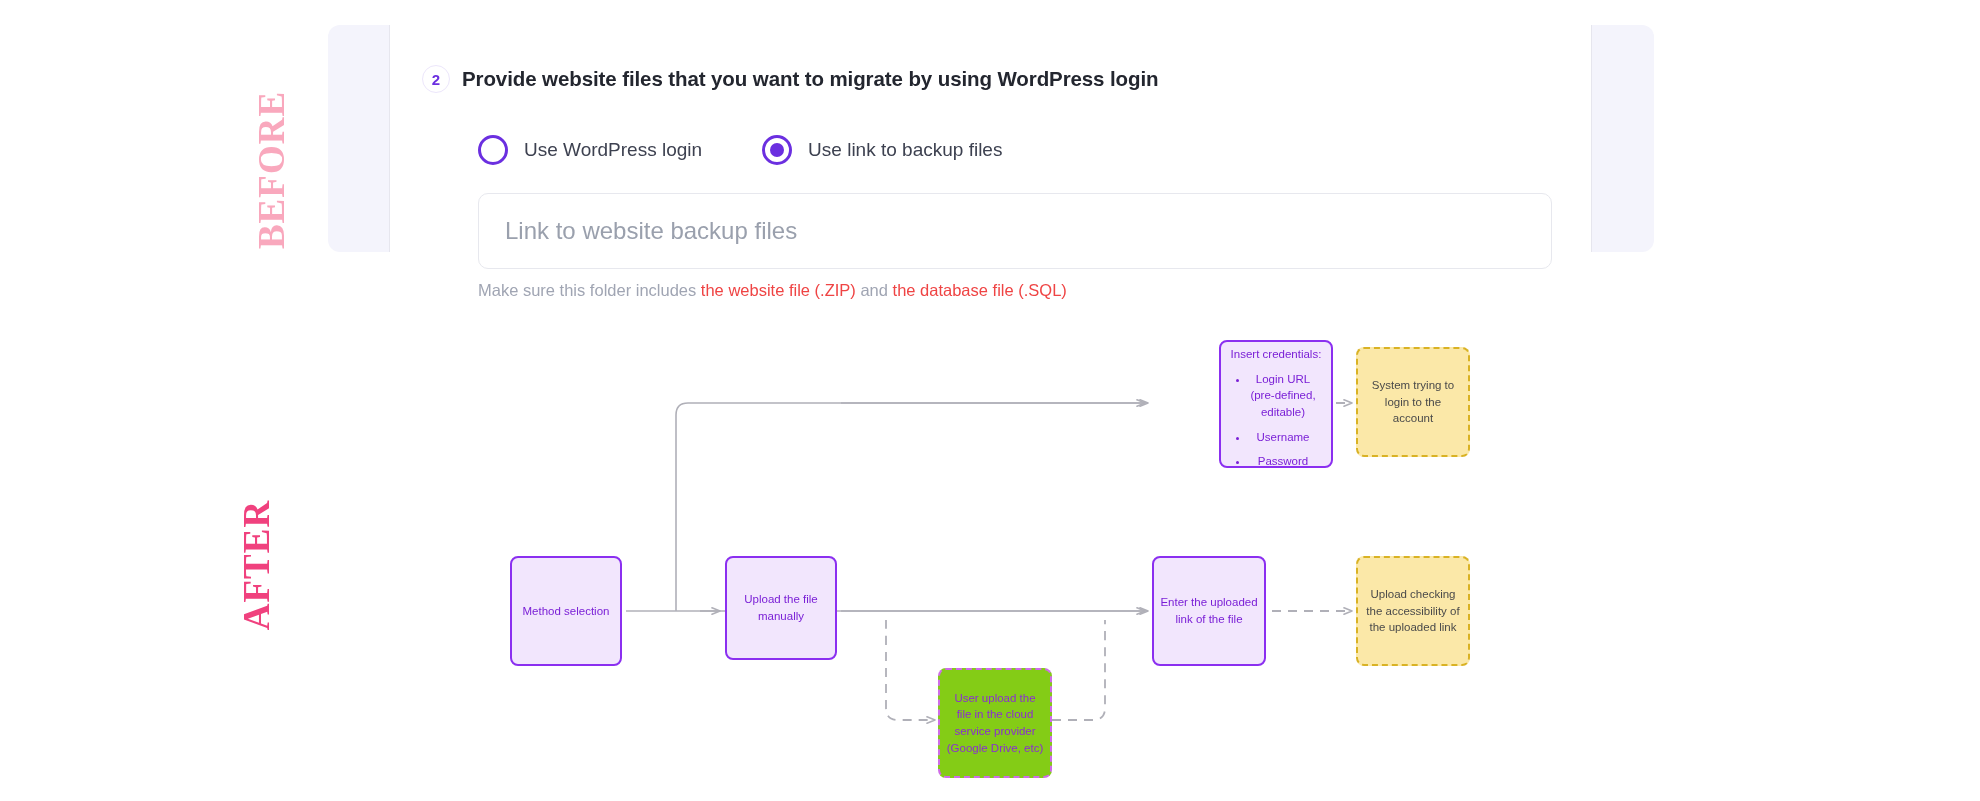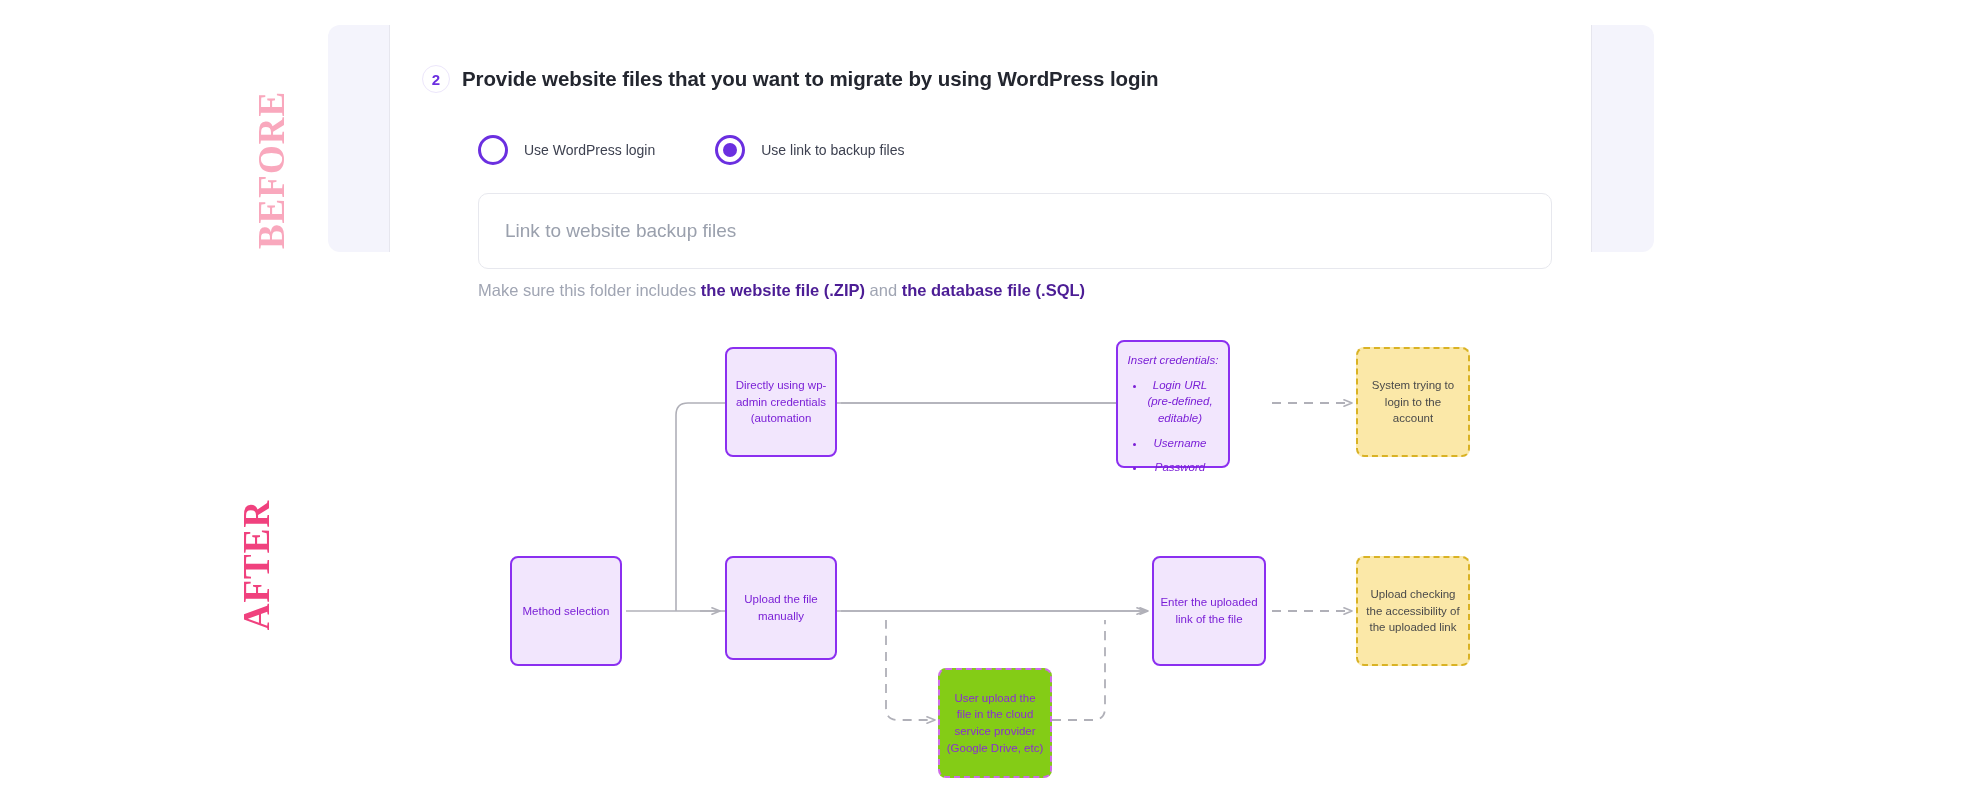--- a/index.html
+++ b/index.html
@@ -79,36 +79,36 @@
   .radio-opt { display: flex; align-items: center; gap: 16px; cursor: pointer; }
   .radio-ring {
     width: 30px; height: 30px; border-radius: 50%;
     border: 3px solid #6b2fe0; background: #fff;
     display: flex; align-items: center; justify-content: center;
   }
   .radio-ring.checked::after {
     content: ""; width: 14px; height: 14px; border-radius: 50%;
     background: #6b2fe0;
   }
-  .radio-label { font-size: 14px; color: #3d4150; }
+  .radio-label { font-size: 19px; color: #3d4150; }
 
   #link-input {
     position: absolute; left: 88px; top: 168px;
     width: 1074px; height: 76px;
     border: 1px solid #e7e8ee; border-radius: 10px;
     background: #fff;
     display: flex; align-items: center;
     padding: 0 26px;
-    font-size: 19px; color: #9aa0ad;
+    font-size: 24px; color: #9aa0ad;
   }
   #helper-text {
     position: absolute; left: 88px; top: 256px;
     font-size: 16.5px; color: #a0a5b3;
   }
-  #helper-text b { color: #4c1d95; font-weight: 700; }
+  #helper-text b { color: #ef4444; font-weight: 400; }
 
   
   #flow { position: absolute; left: 0; top: 0; width: 1980px; height: 801px; }
   #flow svg { position: absolute; left: 0; top: 0; }
 
   .node {
     position: absolute;
     display: flex; align-items: center; justify-content: center;
     text-align: center;
     border-radius: 8px;
@@ -193,25 +193,22 @@
       <path d="M1272,611 L1352,611" fill="none" stroke="#b0b0b8" stroke-width="1.8" stroke-dasharray="9 7" marker-end="url(#arr)"></path>
 
       <path d="M886,620 Q886,632 886,645 L886,708 Q886,720 898,720 L935,720" fill="none" stroke="#b0b0b8" stroke-width="1.8" stroke-dasharray="9 7" marker-end="url(#arr)"></path>
       <path d="M1052,720 L1093,720 Q1105,720 1105,708 L1105,645 Q1105,632 1105,620" fill="none" stroke="#b0b0b8" stroke-width="1.8" stroke-dasharray="9 7"></path>
     </svg>
 
     <div class="node purple" style="left:510px; top:556px; width:112px; height:110px;">
       <span>Method selection</span>
     </div>
 
-    <div class="node purple" style="left:725px; top:347px; width:112px; height:110px;">
-      <span>Directly using wp-admin credentials (automation</span>
-    </div>
-
-    <div class="node purple" style="left:1116px; top:340px; width:114px; height:128px; align-items:flex-start; padding-top:10px;font-style:italic;">
+
+    <div class="node purple" style="left:1219px; top:340px; width:114px; height:128px; align-items:flex-start; padding-top:4px;">
       <div style="width:100%;">
         <span class="head">Insert credentials:</span>
         <ul>
           <li>Login URL (pre-defined, editable)</li>
           <li>Username</li>
           <li>Password</li>
         </ul>
       </div>
     </div>
 

